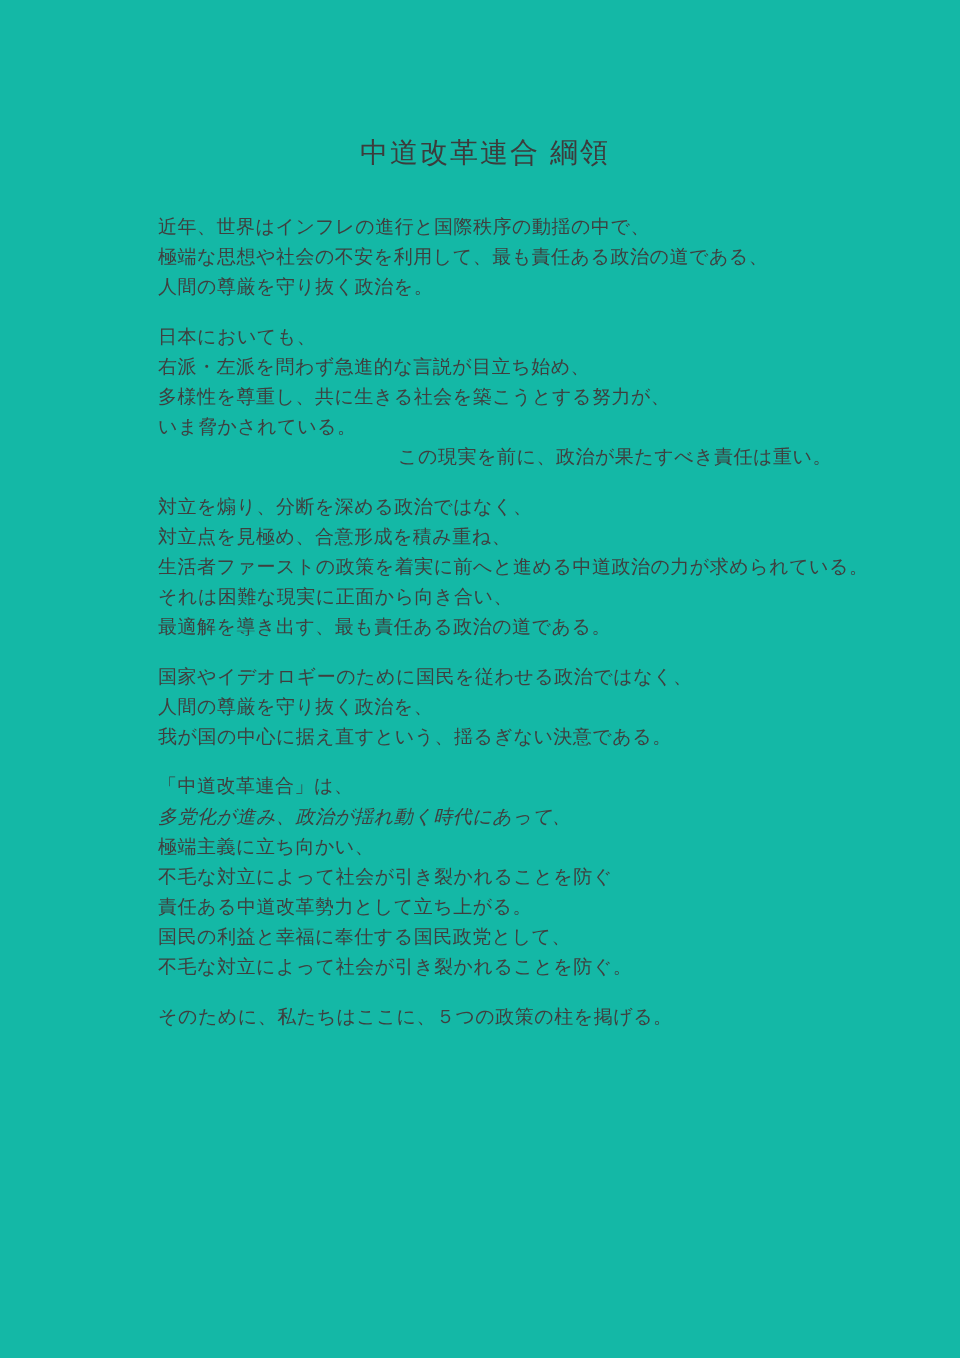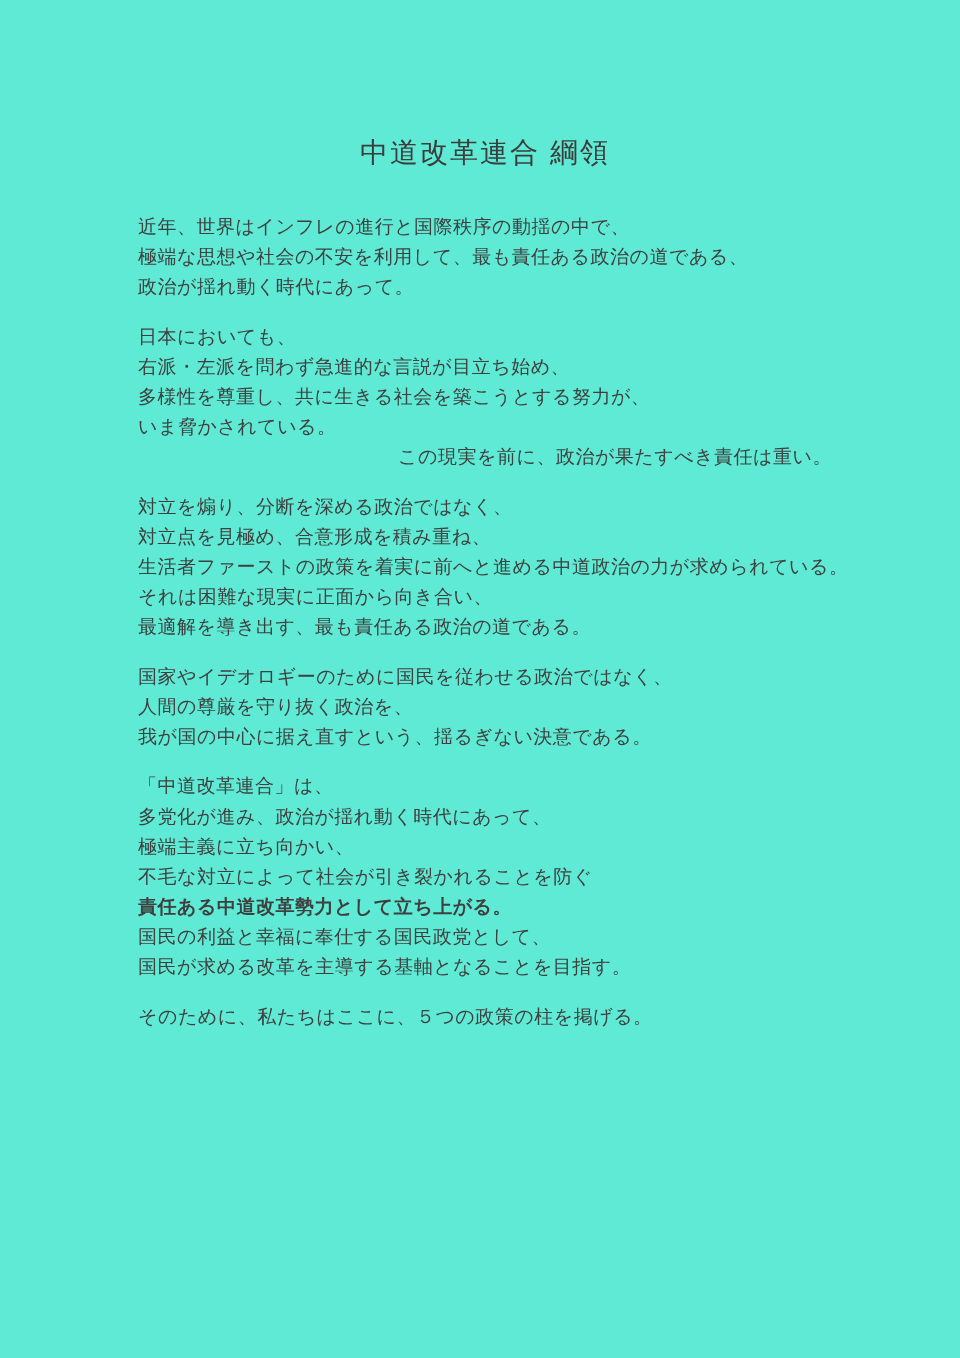--- a/index.html
+++ b/index.html
@@ -28,43 +28,44 @@
     font-size: 28px;
     font-weight: 400;
     line-height: 38px;
     letter-spacing: 2px;
     text-align: center;
     color: #3c3c3c;
     white-space: nowrap;
   }
   .doc-body {
     text-align: left;
+    margin-left: 20px;
   }
   .para {
     margin: 0 0 20px 0;
   }
   .line {
     font-size: 19px;
     font-weight: 400;
     line-height: 30px;
     letter-spacing: 0.5px;
     color: #3f3f3f;
     white-space: nowrap;
   }
 </style>
 </head>
 <body>
 
-<div class="page" style="background: #5eead4;">
+<div class="page" style="background: #14b8a6;">
   <h1 class="doc-title">中道改革連合 綱領</h1>
   <div class="doc-body">
       <div class="para">
         <div class="line" style="color: rgb(63, 63, 63);">近年、世界はインフレの進行と国際秩序の動揺の中で、</div>
         <div class="line" style="color: rgb(63, 63, 63);">極端な思想や社会の不安を利用して、最も責任ある政治の道である、</div>
-        <div class="line" style="color: rgb(63, 63, 63);">政治が揺れ動く時代にあって。</div>
+        <div class="line" style="color: rgb(63, 63, 63);">人間の尊厳を守り抜く政治を。</div>
       </div>
       <div class="para">
         <div class="line" style="color: rgb(63, 63, 63);">日本においても、</div>
         <div class="line" style="color: rgb(63, 63, 63);">右派・左派を問わず急進的な言説が目立ち始め、</div>
         <div class="line" style="color: rgb(63, 63, 63);">多様性を尊重し、共に生きる社会を築こうとする努力が、</div>
         <div class="line" style="color: rgb(63, 63, 63);">いま脅かされている。</div>
         <div class="line" style="color: rgb(63, 63, 63); text-align: right;">この現実を前に、政治が果たすべき責任は重い。</div>
       </div>
       <div class="para">
         <div class="line" style="color: rgb(63, 63, 63);">対立を煽り、分断を深める政治ではなく、</div>
@@ -73,24 +74,24 @@
         <div class="line" style="color: rgb(63, 63, 63);">それは困難な現実に正面から向き合い、</div>
         <div class="line" style="color: rgb(63, 63, 63);">最適解を導き出す、最も責任ある政治の道である。</div>
       </div>
       <div class="para">
         <div class="line" style="color: rgb(63, 63, 63);">国家やイデオロギーのために国民を従わせる政治ではなく、</div>
         <div class="line" style="color: rgb(63, 63, 63);">人間の尊厳を守り抜く政治を、</div>
         <div class="line" style="color: rgb(63, 63, 63);">我が国の中心に据え直すという、揺るぎない決意である。</div>
       </div>
       <div class="para">
         <div class="line" style="color: rgb(63, 63, 63); font-family: Liberation Mono, monospace;">「中道改革連合」は、</div>
-        <div class="line" style="color: rgb(63, 63, 63);">多党化が進み、政治が揺れ動く時代にあって、</div>
+        <div class="line" style="color: rgb(63, 63, 63); font-style: italic;">多党化が進み、政治が揺れ動く時代にあって、</div>
         <div class="line" style="color: rgb(63, 63, 63);">極端主義に立ち向かい、</div>
         <div class="line" style="color: rgb(63, 63, 63);">不毛な対立によって社会が引き裂かれることを防ぐ</div>
-        <div class="line" style="color: rgb(63, 63, 63); font-weight: bold;">責任ある中道改革勢力として立ち上がる。</div>
+        <div class="line" style="color: rgb(63, 63, 63);">責任ある中道改革勢力として立ち上がる。</div>
         <div class="line" style="color: rgb(63, 63, 63);">国民の利益と幸福に奉仕する国民政党として、</div>
-        <div class="line" style="color: rgb(63, 63, 63);">国民が求める改革を主導する基軸となることを目指す。</div>
+        <div class="line" style="color: rgb(63, 63, 63);">不毛な対立によって社会が引き裂かれることを防ぐ。</div>
       </div>
       <div class="para">
         <div class="line" style="color: rgb(63, 63, 63);">そのために、私たちはここに、５つの政策の柱を掲げる。</div>
       </div>
     </div>
 </div>
 
 </body></html>

